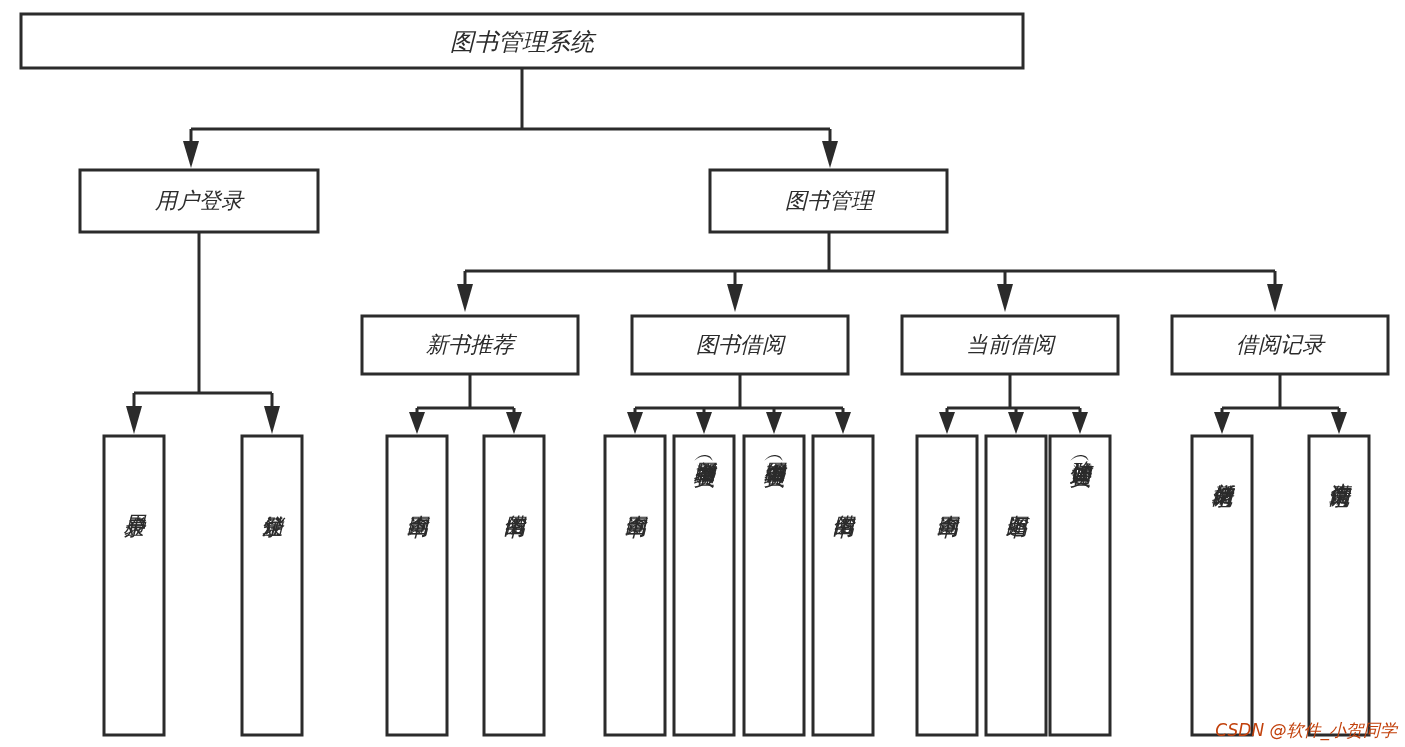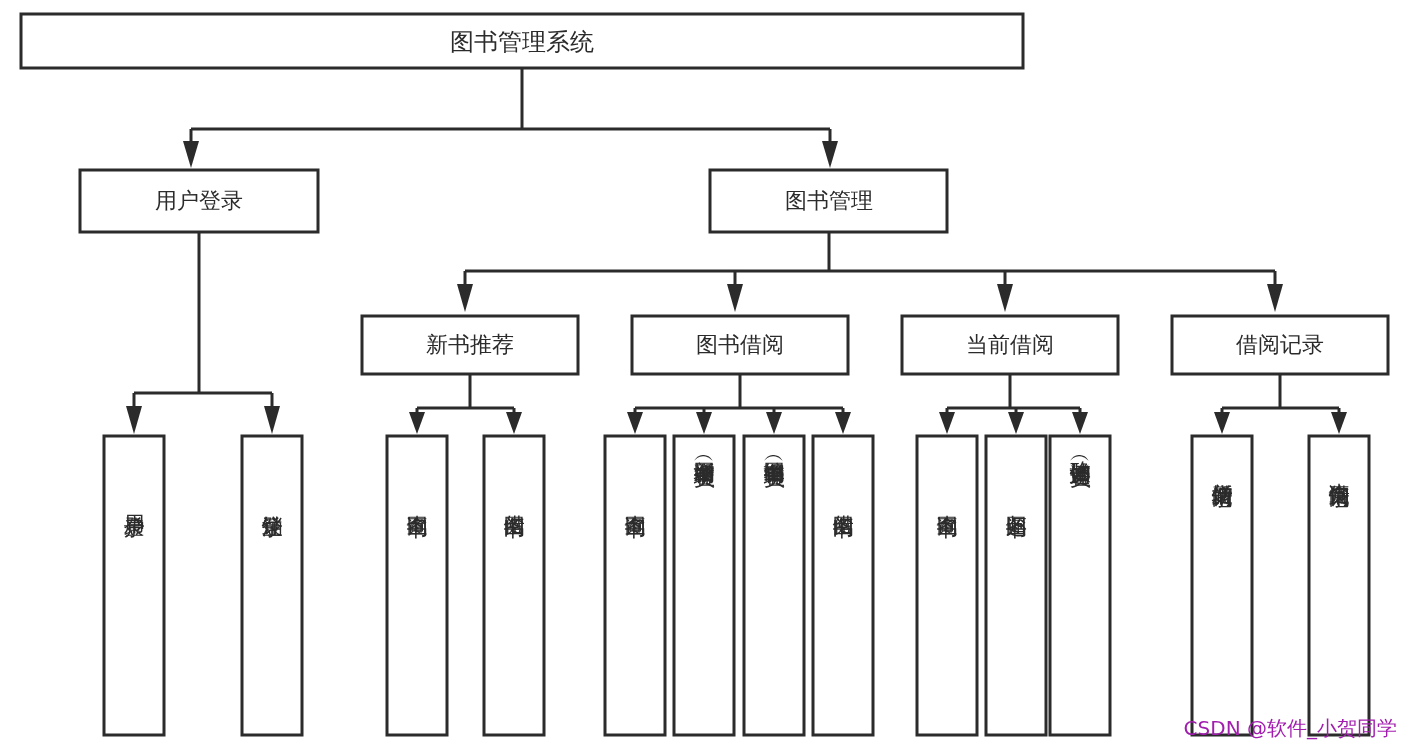--- a/index.html
+++ b/index.html
@@ -12,20 +12,21 @@
     width: 1405px;
     height: 747px;
     font-family: "DejaVu Sans", "Liberation Sans", sans-serif;
     overflow: hidden;
     position: relative;
   }
   #diagram-root {
     position: relative;
     width: 1405px;
     height: 747px;
+    font-style: italic;
   }
   svg.diagram {
     display: block;
     width: 1405px;
     height: 747px;
   }
   .node-rect {
     fill: #ffffff;
     stroke: #2b2b2b;
     stroke-width: 3;
@@ -69,22 +70,22 @@
     line-height: 1.08;
     letter-spacing: 1px;
     color: #2b2b2b;
     white-space: nowrap;
   }
   .watermark {
     position: absolute;
     right: 8px;
     bottom: 5px;
     font-family: "DejaVu Sans", "Liberation Sans", sans-serif;
-    font-size: 20px;
-    color: #a21caf;
+    font-size: 17px;
+    color: #c2410c;
     white-space: nowrap;
     pointer-events: none;
   }
 </style>
 </head>
 <body>
 
 <div id="diagram-root">
 
   <svg class="diagram" viewBox="0 0 1405 747" xmlns="http://www.w3.org/2000/svg">

